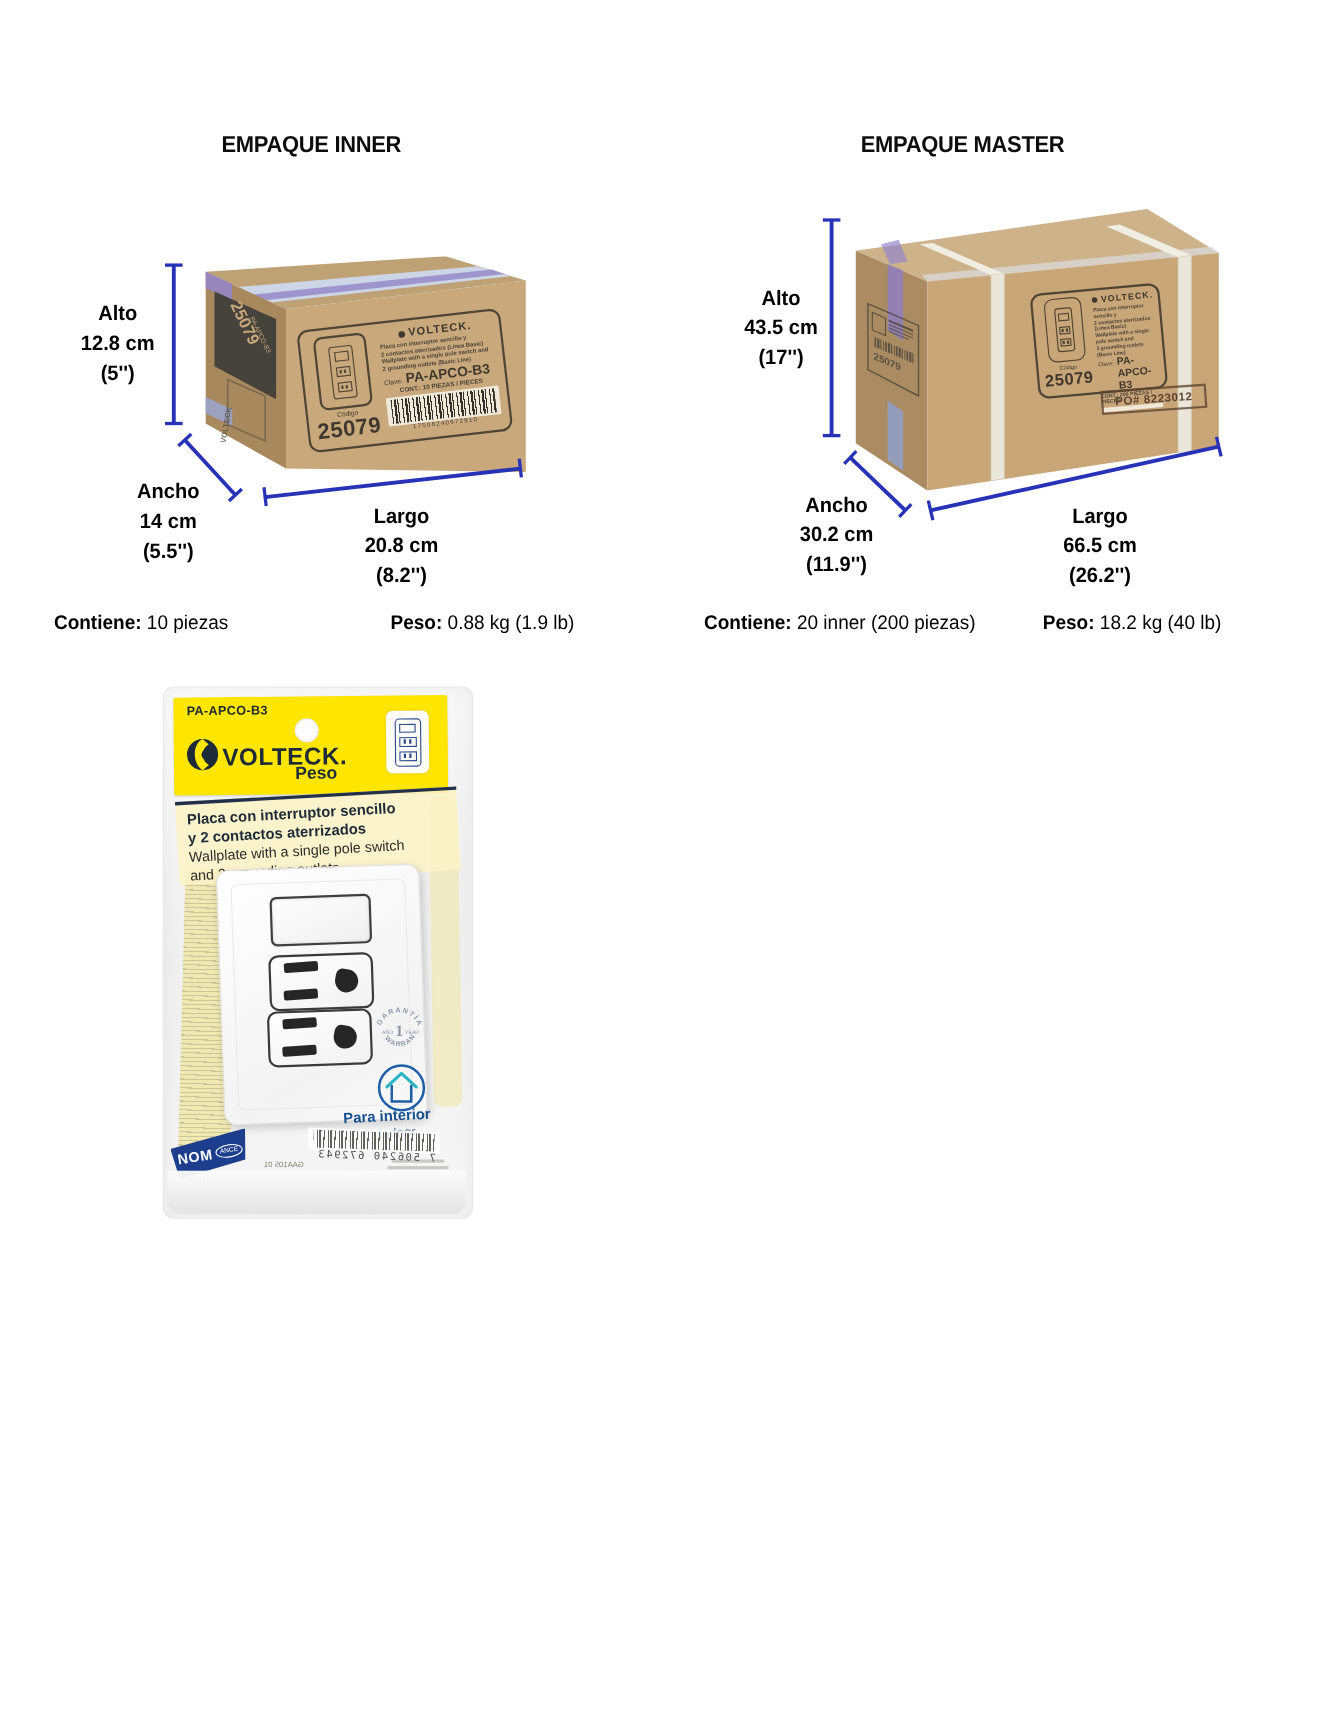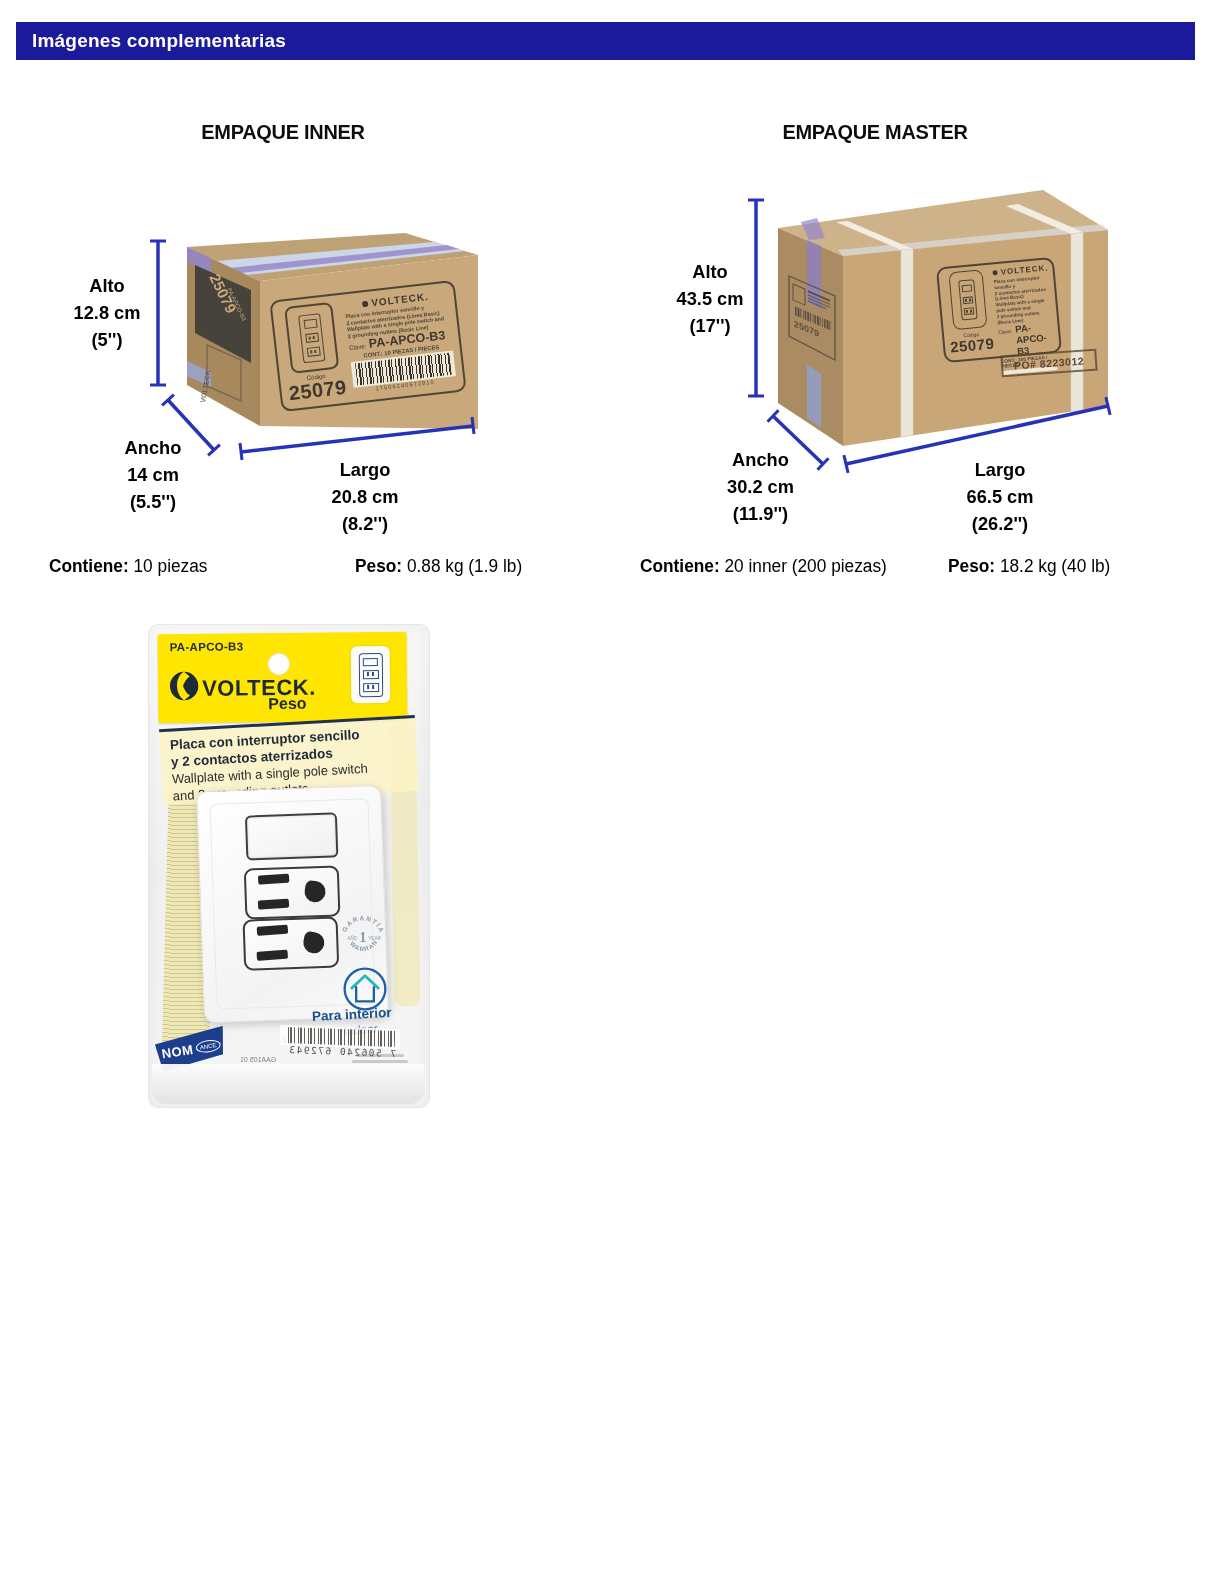--- a/index.html
+++ b/index.html
@@ -110,23 +110,20 @@
   .ghost-line{position:absolute;height:3px;background:rgba(100,100,95,.3);border-radius:2px;filter:blur(.4px);}
   .crumple{position:absolute;left:4px;top:440px;width:272px;height:40px;border-radius:0 0 14px 14px;
            background:linear-gradient(180deg,rgba(252,252,252,.95),rgba(226,226,226,.95)),
            repeating-linear-gradient(90deg,rgba(195,195,195,.3) 0 1px,transparent 1px 3px);}
 </style>
 </head>
 <body>
 
 <div class="page">
 
-  <div class="header-bar">
-    <span class="t">Imágenes complementarias</span>
-  </div>
 
   <section>
     <h2 class="panel-title" style="left:158px;top:120px;margin:0;">EMPAQUE INNER</h2>
 
     <div class="boxwrap" style="left:185px;top:233px;width:296px;height:210px;">
       <svg class="boxsvg" width="296" height="210" viewBox="0 0 296 210">
         <polygon points="2,14 220,0 293,22 75,48" fill="#bfa176"></polygon>
         <polygon points="62,42 280,18 249,9 31,28" fill="#ccd6e6"></polygon>
         <polygon points="56,40 274,16 262,12 44,35" fill="#8f7fc5" opacity=".75"></polygon>
         <polygon points="2,14 75,48 75,193 2,152" fill="#a8895e"></polygon>

